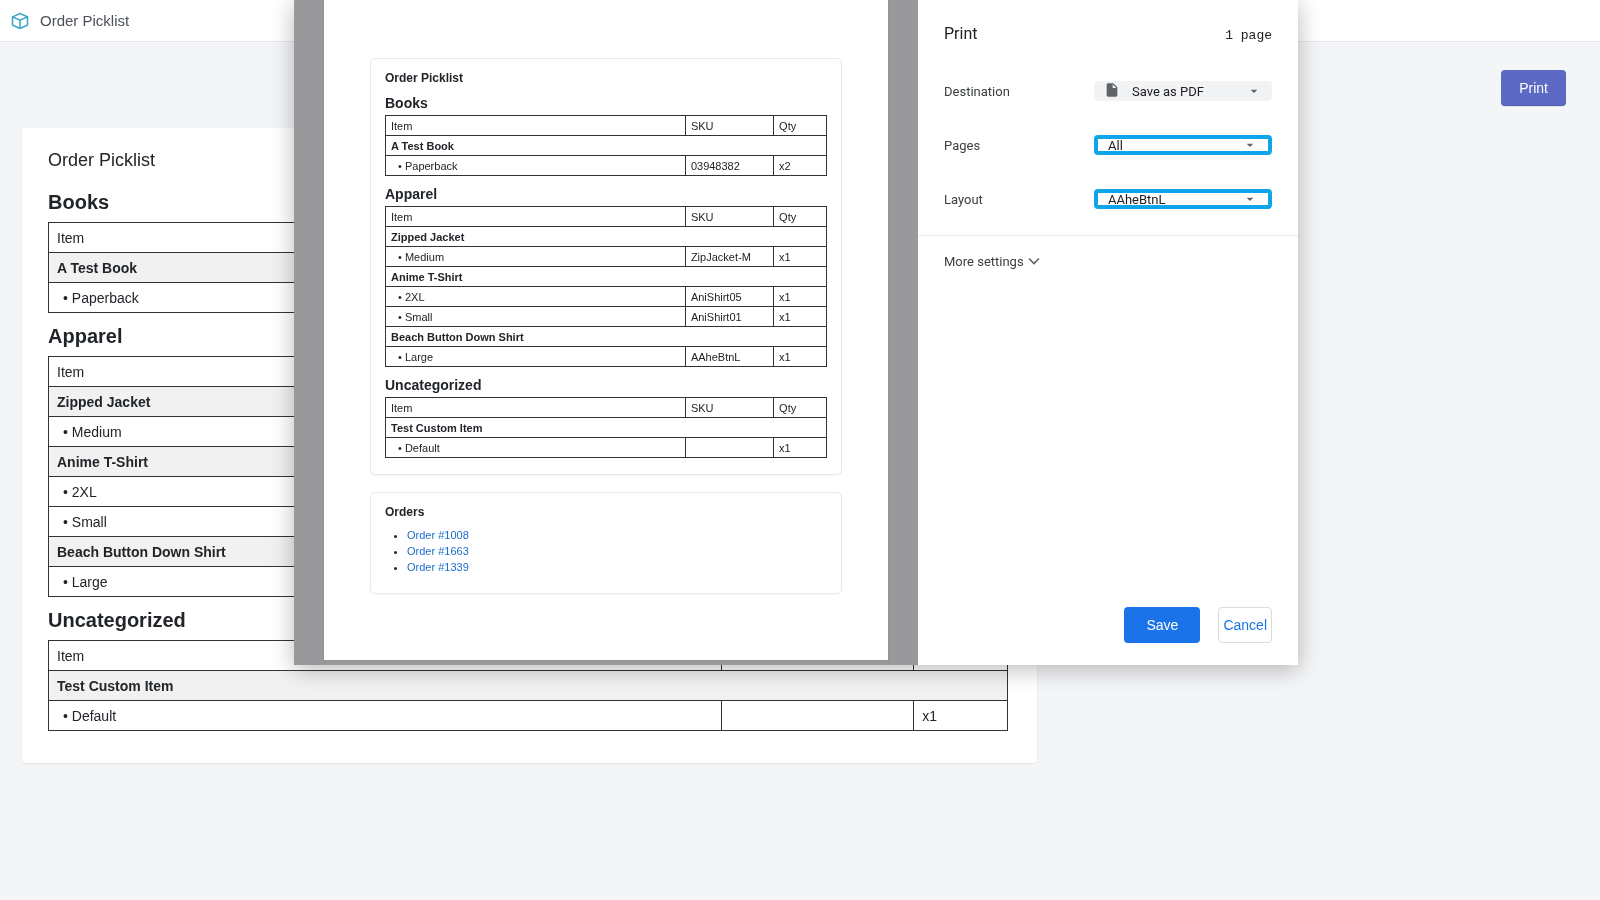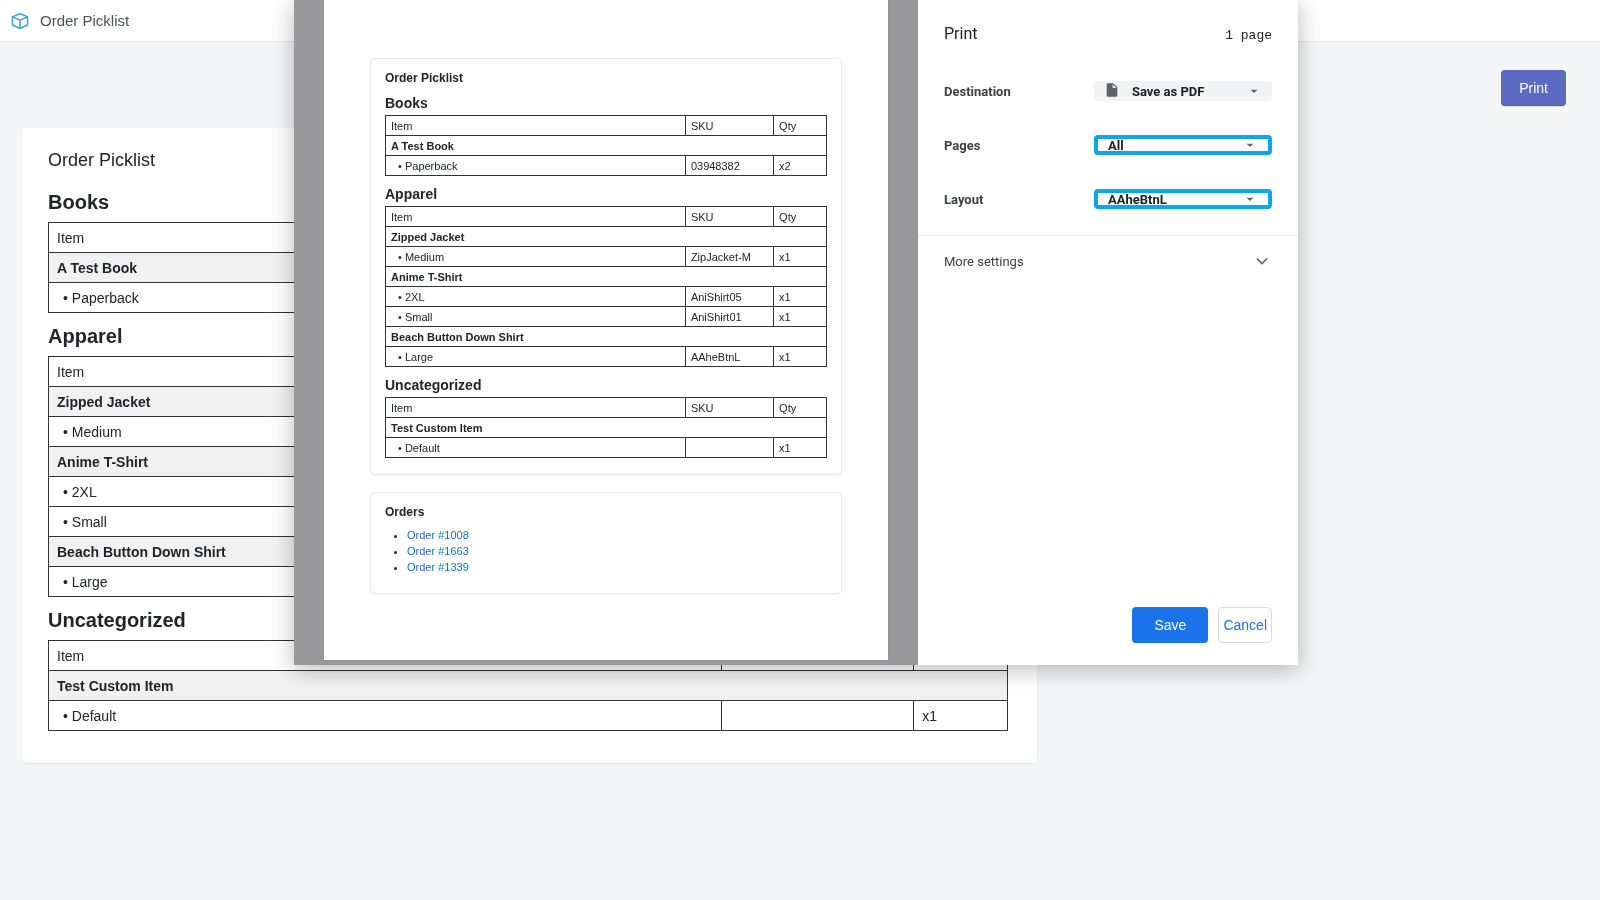--- a/index.html
+++ b/index.html
@@ -54,31 +54,31 @@
     .orders-list { margin: 8px 0 0 22px; font-size: 11px; }
     .orders-list li { margin-bottom: 4px; }
     .orders-list a { color: #1a6dcc; text-decoration: none; }
     
     
     .settings { flex: 1; background: #fff; position: relative; padding: 24px 26px 0; font-family: "Segoe UI", Roboto, Arial, sans-serif; color: #202124; font-size: 13px; }
     .settings-head { display: flex; justify-content: space-between; align-items: baseline; margin-bottom: 30px; }
     .settings-title { font-size: 16px; font-weight: 400; }
     .page-count { font-size: 13px; color: #202124; font-family: Liberation Mono, monospace; }
     
-    .row { display: flex; align-items: center; height: 36px; margin-bottom: 18px; font-weight: bold; }
+    .row { display: flex; align-items: center; height: 36px; margin-bottom: 18px; }
     .row-label { width: 150px; color: #3c4043; }
     .dd { flex: 1; height: 20px; background: #f1f3f4; border-radius: 4px; display: flex; align-items: center; padding: 0 10px; cursor: pointer; position: relative; }
     .dd.outline { background: #fff; border: 4px solid #0ea5e9; }
     .dd .icon-left { width: 18px; height: 18px; margin-right: 10px; color: #5f6368; }
     .dd .caret { margin-left: auto; color: #5f6368; }
     .settings-divider { border: none; border-top: 1px solid #e8eaed; margin: 4px -26px 0; }
     
-    .more-row { display: flex; align-items: center; justify-content: space-between; height: 50px; cursor: pointer; color: #3c4043; }
-    
-    .dialog-actions { position: absolute; bottom: 22px; right: 26px; display: flex; gap: 10px; }
+    .more-row { display: flex; align-items: center; height: 50px; cursor: pointer; color: #3c4043; }
+    
+    .dialog-actions { position: absolute; bottom: 22px; right: 26px; display: flex; gap: 18px; }
     .btn-save { background: #1a73e8; color: #fff; border: none; border-radius: 4px; padding: 9px 22px; font-size: 14px; cursor: pointer; }
     .btn-cancel { background: #fff; color: #1a73e8; border: 1px solid #dadce0; border-radius: 4px; padding: 9px 4px; font-size: 14px; cursor: pointer; }
     
     svg { display: block; }
   </style>
 </head>
 <body>
 
 <div class="top-header">
   <span class="logo-icon">

